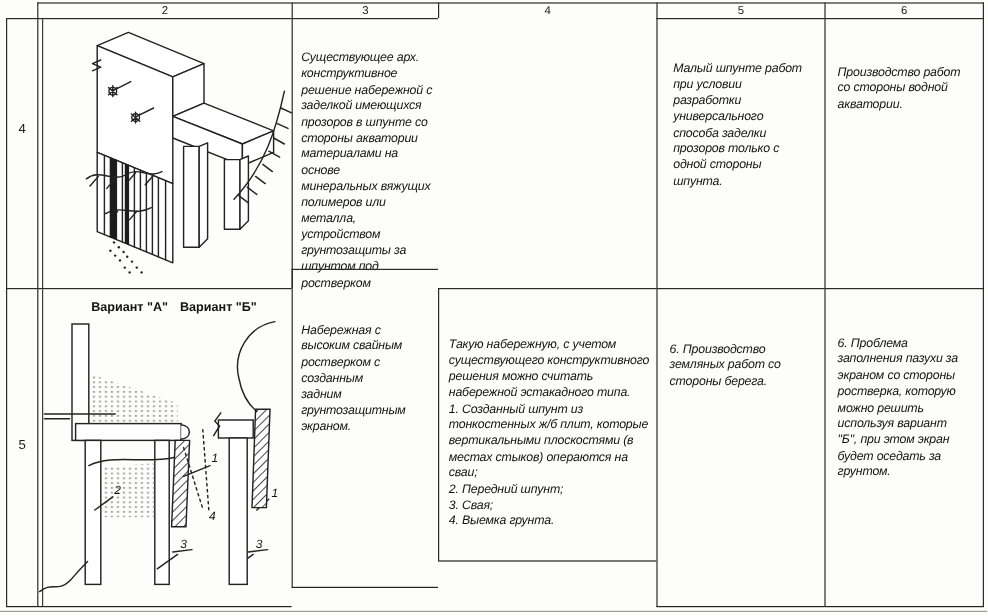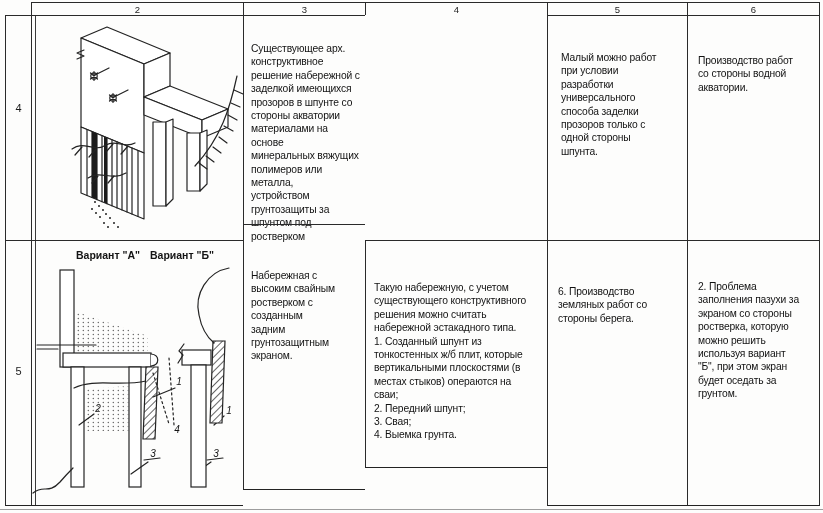--- a/index.html
+++ b/index.html
@@ -12,21 +12,21 @@
     position:absolute;box-sizing:border-box;
     border-left:1.4px solid #2a2a2a;border-top:1.4px solid #2a2a2a;
     background:transparent;
   }
   .colend{border-right:1.5px solid #2a2a2a;}
   .rowend{border-bottom:1.6px solid #222;}
   .head{font-size:9.5px;text-align:center;padding-top:1px;color:#1d1d1d;}
   .rownum{font-size:11px;text-align:center;color:#1b1b1b;}
   .txt{
     font-size:10.3px;line-height:13.4px;letter-spacing:-0.15px;
-    white-space:pre-line;color:#121212;
+    white-space:pre-line;color:#121212;font-style:italic;
   }
   .figcell svg{position:absolute;left:0;top:0;}
   .dline{position:absolute;left:2.5px;top:0;bottom:0;width:0;border-left:1.1px solid #3a3a3a;}
   .shadow{position:absolute;left:0;top:509px;width:823px;height:0;border-top:1.3px solid #9d9d9d;}
   .fig-label{font-weight:700;}
   svg text{font-family:"Liberation Sans", sans-serif;}
 </style>
 </head>
 <body>
 
@@ -108,21 +108,21 @@
 прозоров в шпунте со
 стороны акватории
 материалами на основе
 минеральных вяжущих
 полимеров или
 металла,
 устройством
 грунтозащиты за
 шпунтом под
 ростверком</div>
-    <div class="cell txt" style="left:542px;top:13px;width:140px;height:225px;padding:35px 8px 0 13px">Малый можно работ
+    <div class="cell txt" style="left:542px;top:13px;width:140px;height:225px;padding:35px 8px 0 13px">Малый шпунте работ
 при условии
 разработки
 универсального
 способа заделки
 прозоров только с
 одной стороны
 шпунта.</div>
     <div class="cell txt colend" style="left:682px;top:13px;width:133px;height:225px;padding:38px 6px 0 10px">Производство работ
 со стороны водной
 акватории.</div>
@@ -206,21 +206,21 @@
 тонкостенных ж/б плит, которые
 вертикальными плоскостями (в
 местах стыков) операются на
 сваи;
 2. Передний шпунт;
 3. Свая;
 4. Выемка грунта.</div>
     <div class="cell txt rowend" style="left:542px;top:238px;width:140px;height:266px;padding:44px 8px 0 10px">6. Производство
 земляных работ со
 стороны берега.</div>
-    <div class="cell txt colend rowend" style="left:682px;top:238px;width:133px;height:266px;padding:39px 6px 0 10px">2. Проблема
+    <div class="cell txt colend rowend" style="left:682px;top:238px;width:133px;height:266px;padding:39px 6px 0 10px">6. Проблема
 заполнения пазухи за
 экраном со стороны
 ростверка, которую
 можно решить
 используя вариант
 "Б", при этом экран
 будет оседать за
 грунтом.</div>
   </div>
 

